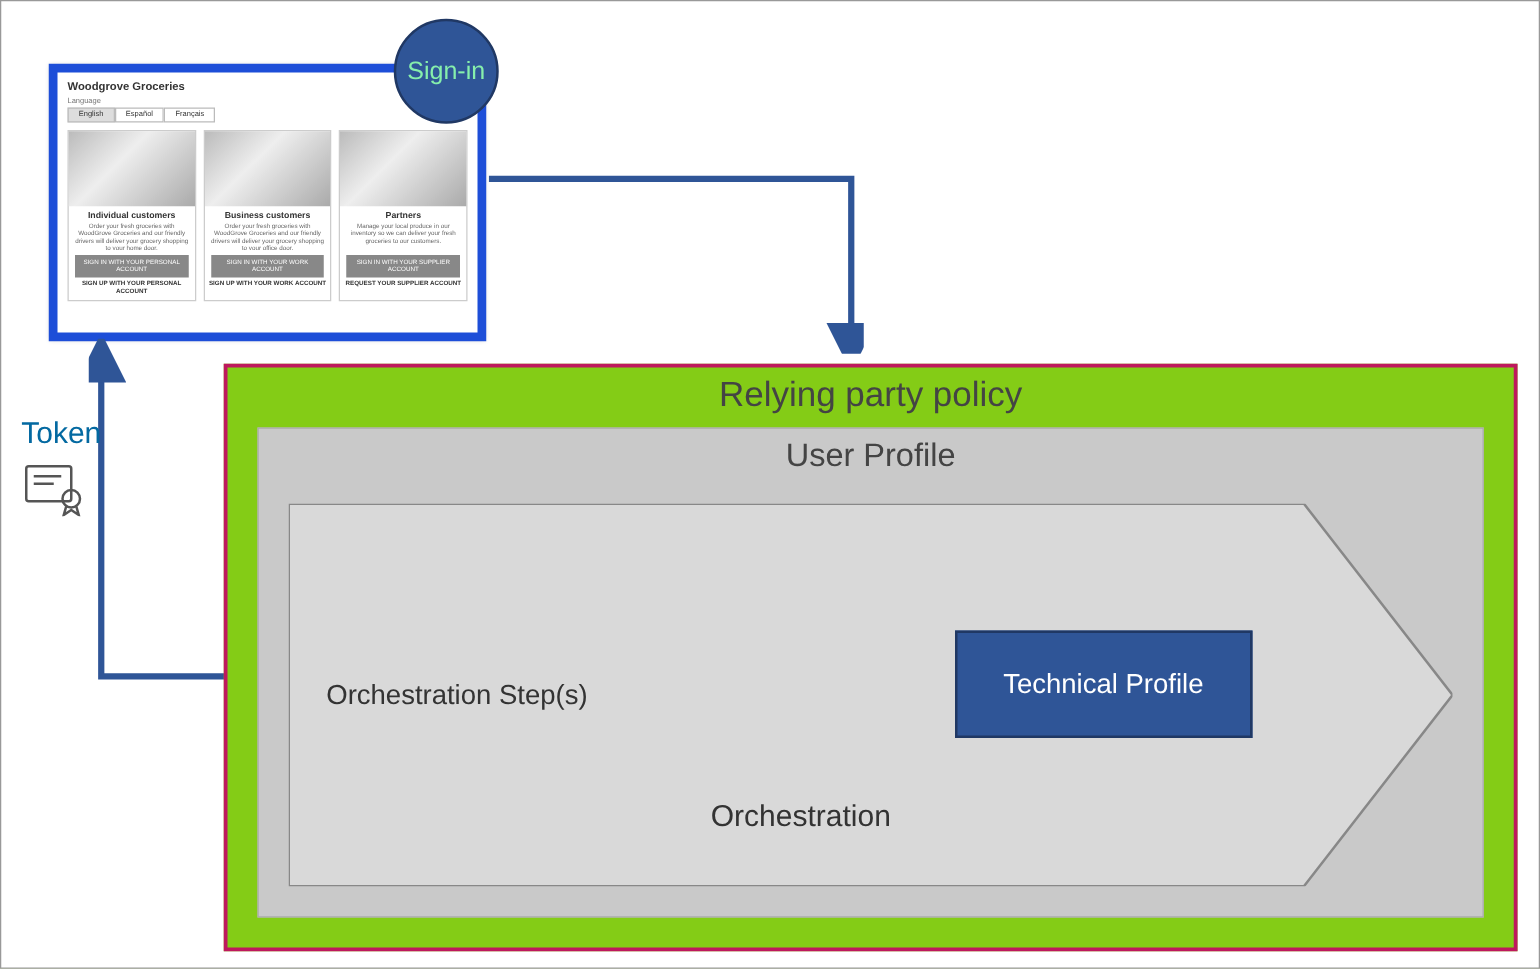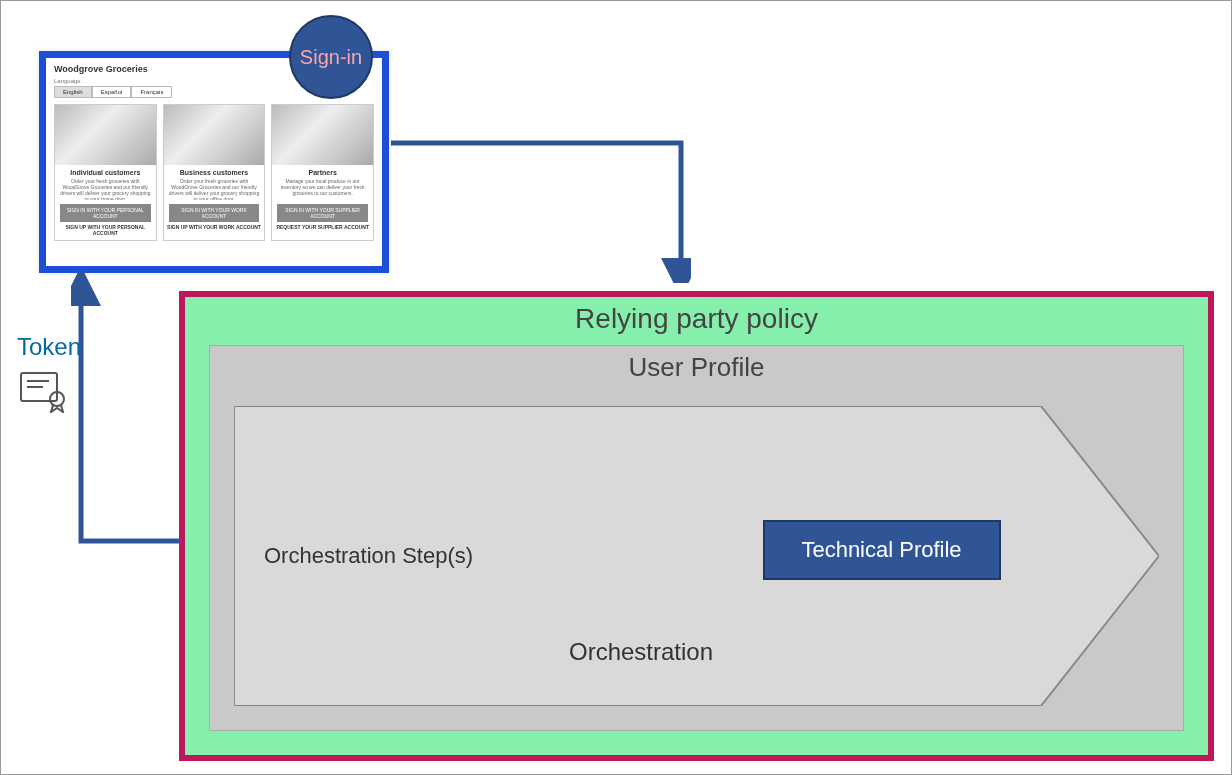--- a/index.html
+++ b/index.html
@@ -32,26 +32,26 @@
   .mini-card  { flex:1; border:1px solid #ccc; display:flex; flex-direction:column; align-items:center; padding-bottom:4px;}
   .mini-img   { width:100%; height:60px; background:linear-gradient(135deg,#bbb 0%,#eee 40%,#aaa 100%); filter:grayscale(1);}
   .mini-h     { font-size:7px; font-weight:600; margin:4px 0 2px; text-align:center;}
   .mini-p     { font-size:5px; color:#666; text-align:center; padding:0 4px; line-height:1.2; height:22px; overflow:hidden;}
   .mini-btn1  { background:#888; color:#fff; font-size:5px; padding:3px 4px; margin:4px 0 2px; text-align:center; width:90%;}
   .mini-btn2  { font-size:5px; font-weight:600; color:#333; text-align:center;}
 
   
   .signin-circle {
     position:absolute;
-    top:14px; left:288px;
+    top:14px; left:314px;
     width:84px; height:84px;
     border-radius:50%;
     background:#2F5597;
     border:2px solid #203864;
-    color:#fca5a5;
+    color:#86efac;
     display:flex; align-items:center; justify-content:center;
     font-size:20px;
   }
 
   
   .arrow-down-path {
     position:absolute;
     top:52px; left:390px;
     width:300px; height:230px;
     pointer-events:none;
@@ -73,22 +73,22 @@
     position:absolute;
     top:368px; left:18px;
     width:50px; height:44px;
   }
 
   
   .rp-box {
     position:absolute;
     top:290px; left:178px;
     width:1035px; height:470px;
-    background:#86efac;
-    border:6px solid #be185d;
+    background:#84cc16;
+    border:3px solid #be185d;
   }
   .rp-title {
     position:absolute;
     top:6px; left:0; right:0;
     text-align:center;
     font-size:28px; color:#444;
   }
   .uj-box {
     position:absolute;
     top:48px; left:24px; right:24px; bottom:24px;
@@ -129,21 +129,21 @@
   .precond-label {
     position:absolute;
     top:82%; left:44%;
     transform:translate(-50%,-50%);
     font-size:24px; color:#333;
   }
   .tech-profile {
     position:absolute;
     top:50%; left:70%;
     transform:translate(-50%,-60%);
-    width:238px; height:60px;
+    width:238px; height:86px;
     background:#2F5597;
     border:2px solid #203864;
     color:#fff;
     display:flex; align-items:center; justify-content:center;
     font-size:22px;
   }
 </style>
 </head>
 <body>
 

